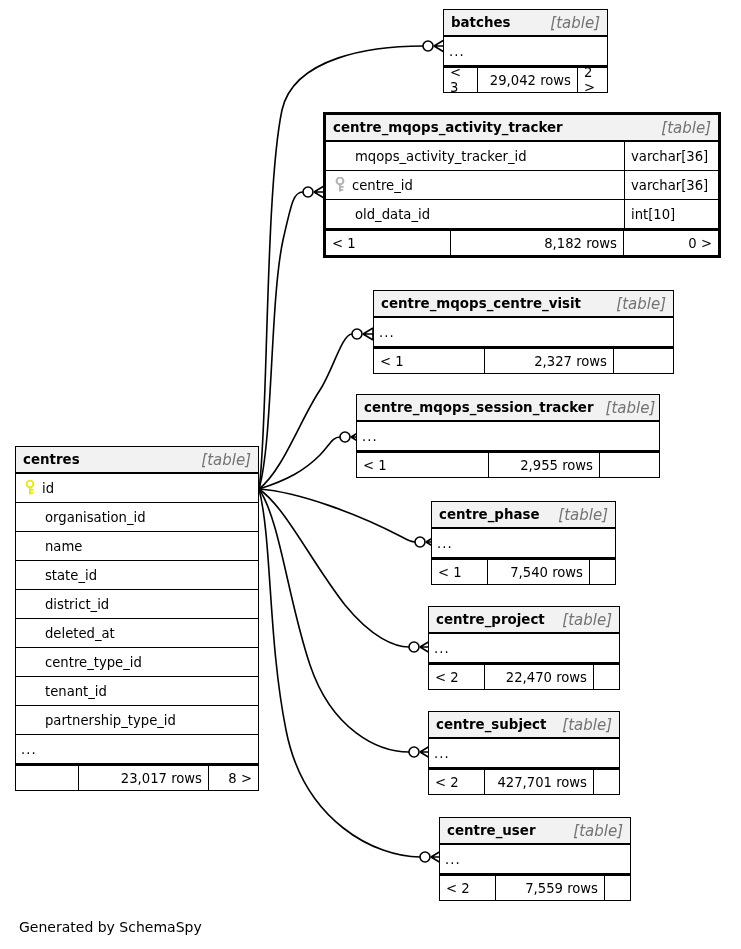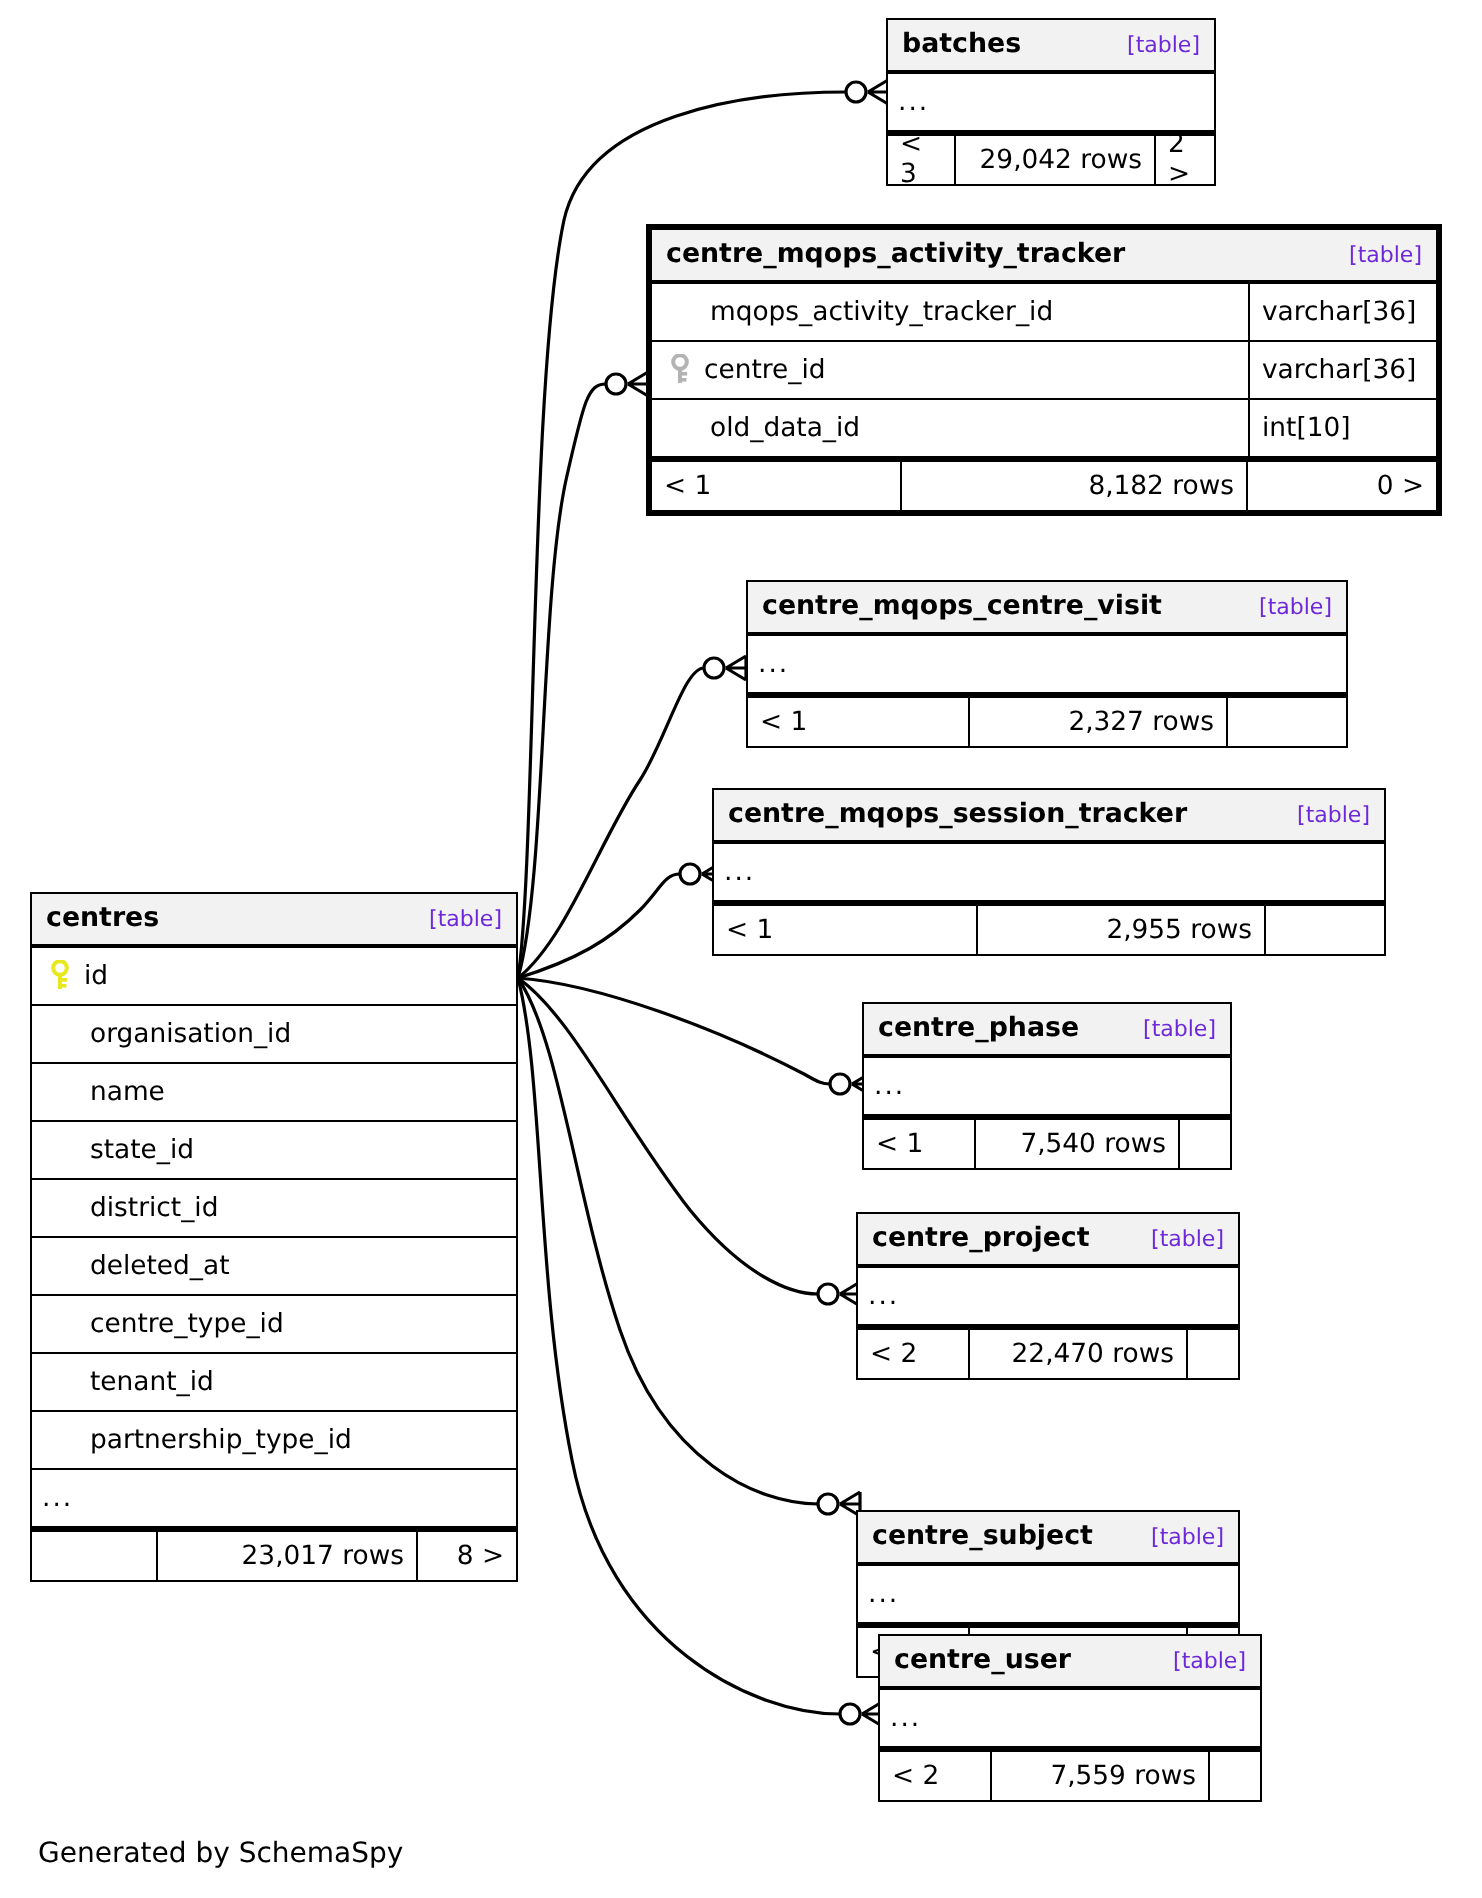--- a/index.html
+++ b/index.html
@@ -22,21 +22,21 @@
 
   .t-header{
     display:flex;align-items:center;justify-content:space-between;
     background:#f2f2f2;
     border-bottom:2px solid #000000;
     box-sizing:border-box;
     padding:0 7px;
     height:27px;
   }
   .t-name{font-weight:bold;font-size:13.4px;white-space:nowrap;}
-  .t-tag{font-size:11px;color:#6d28d9;margin-left:12px;white-space:nowrap;}
+  .t-tag{font-size:15px;color:#737373;margin-left:12px;white-space:nowrap;font-style:italic;}
 
   .t-row{
     display:flex;align-items:center;
     border-bottom:1px solid #000000;
     box-sizing:border-box;
     height:29px;
   }
   .t-row:last-of-type{border-bottom:none;}
   .t-col-name{
     flex:1 1 auto;display:flex;align-items:center;
@@ -183,21 +183,21 @@
   <div class="t-row">
     <span class="t-col-name ellipsis-row">...</span>
   </div>
   <div class="t-footer">
     <div class="f-left" style="width:110px;">&lt; 1</div>
     <div class="f-mid">2,327 rows</div>
     <div class="f-right" style="width:59px;"></div>
   </div>
 </div>
 
-<div class="table-box" style="left:356px;top:394px;width:337px;text-align:center;">
+<div class="table-box" style="left:356px;top:394px;width:304px;text-align:center;">
   <div class="t-header">
     <span class="t-name">centre_mqops_session_tracker</span>
     <span class="t-tag">[table]</span>
   </div>
   <div class="t-row">
     <span class="t-col-name ellipsis-row">...</span>
   </div>
   <div class="t-footer">
     <div class="f-left" style="width:131px;">&lt; 1</div>
     <div class="f-mid">2,955 rows</div>
@@ -283,21 +283,21 @@
   <div class="t-row">
     <span class="t-col-name ellipsis-row">...</span>
   </div>
   <div class="t-footer">
     <div class="f-left" style="width:55px;">&lt; 2</div>
     <div class="f-mid">22,470 rows</div>
     <div class="f-right" style="width:25px;"></div>
   </div>
 </div>
 
-<div class="table-box" style="left:428px;top:711px;width:192px;margin-top:44px;">
+<div class="table-box" style="left:428px;top:711px;width:192px;">
   <div class="t-header">
     <span class="t-name">centre_subject</span>
     <span class="t-tag">[table]</span>
   </div>
   <div class="t-row">
     <span class="t-col-name ellipsis-row">...</span>
   </div>
   <div class="t-footer">
     <div class="f-left" style="width:55px;">&lt; 2</div>
     <div class="f-mid">427,701 rows</div>

